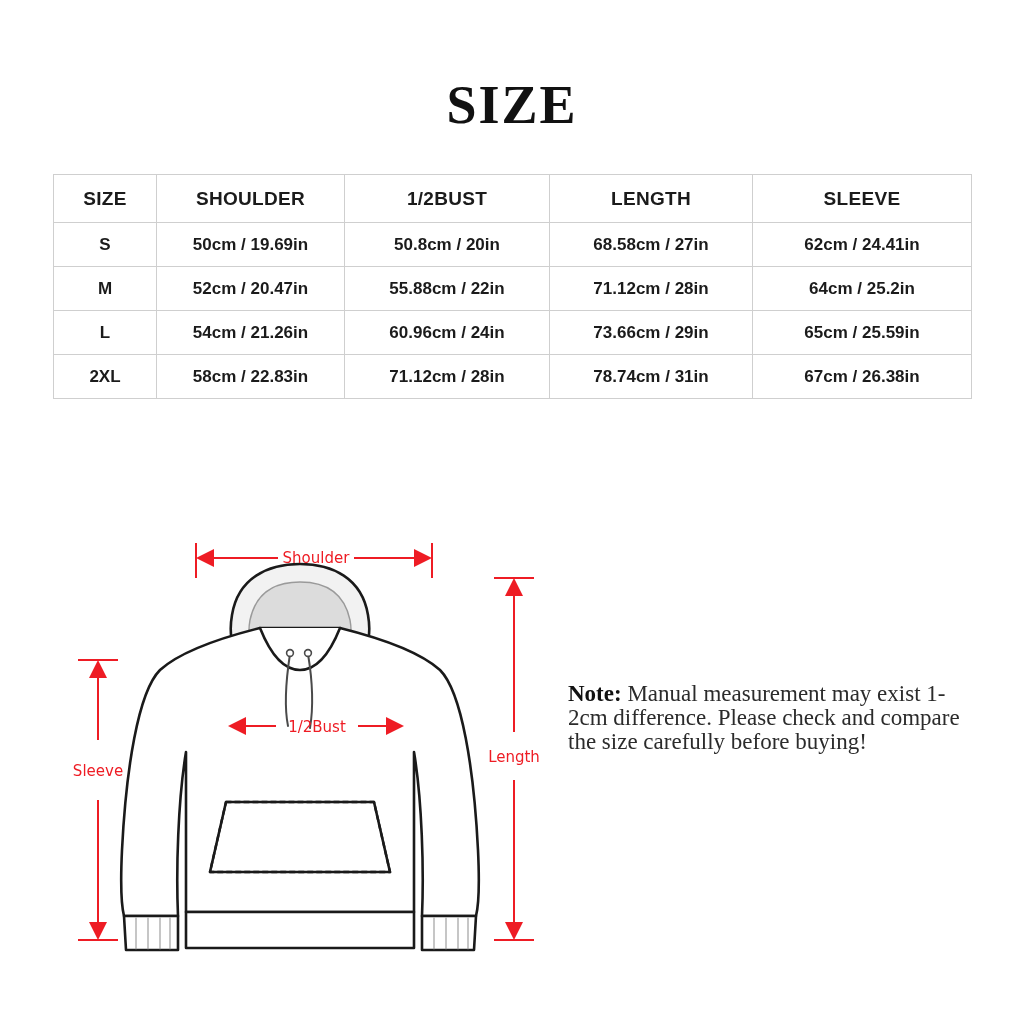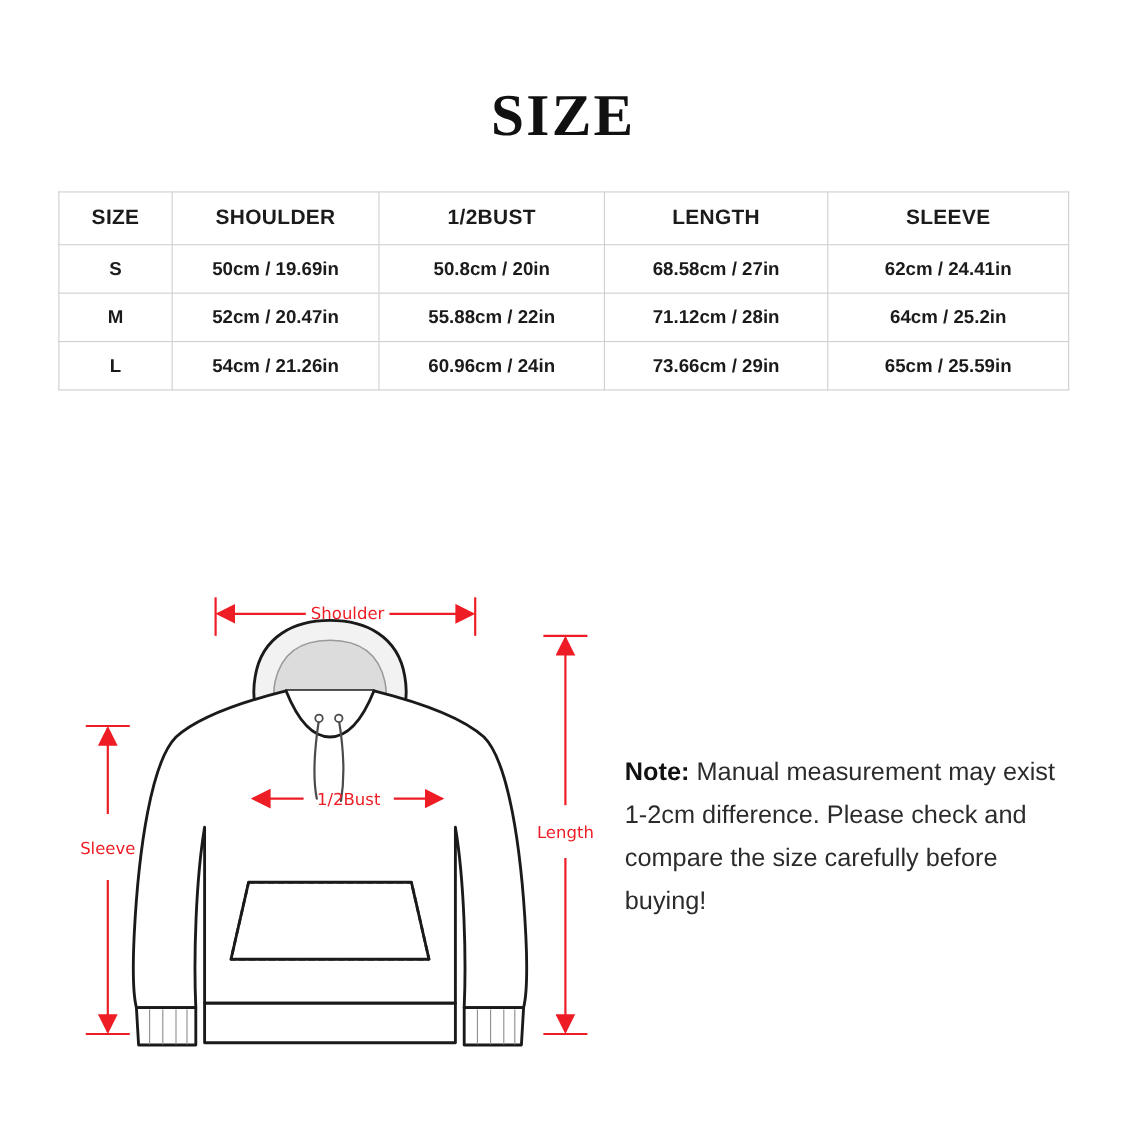--- a/index.html
+++ b/index.html
@@ -81,23 +81,23 @@
   }
   #illustration svg { display: block; }
 
   
   #note {
     position: absolute;
     left: 568px;
     top: 682px;
     width: 400px;
     font-size: 23px;
-    line-height: 39px;
+    line-height: 24px;
     color: #2b2b2b;
-    font-family: Liberation Sans, sans-serif;
+    font-family: Liberation Serif, serif;
   }
   #note .note-label {
     font-weight: 700;
     color: #111111;
   }
 </style>
 </head>
 <body>
 
 <div id="size-title">SIZE</div>
@@ -134,20 +134,27 @@
         <td>55.88cm / 22in</td>
         <td>71.12cm / 28in</td>
         <td>64cm / 25.2in</td>
       </tr>
       <tr>
         <td class="size-col">L</td>
         <td>54cm / 21.26in</td>
         <td>60.96cm / 24in</td>
         <td>73.66cm / 29in</td>
         <td>65cm / 25.59in</td>
+      </tr>
+      <tr>
+        <td class="size-col">2XL</td>
+        <td>58cm / 22.83in</td>
+        <td>71.12cm / 28in</td>
+        <td>78.74cm / 31in</td>
+        <td>67cm / 26.38in</td>
       </tr>
     </tbody>
   </table>
 </div>
 
 <div id="illustration">
   <svg width="480" height="460" viewBox="0 0 480 460" xmlns="http://www.w3.org/2000/svg">
     <defs>
       <marker id="arrEnd" markerWidth="9" markerHeight="9" refX="8" refY="4.5" orient="auto">
         <path d="M0,0 L9,4.5 L0,9 z" fill="#ee1c24"></path>

